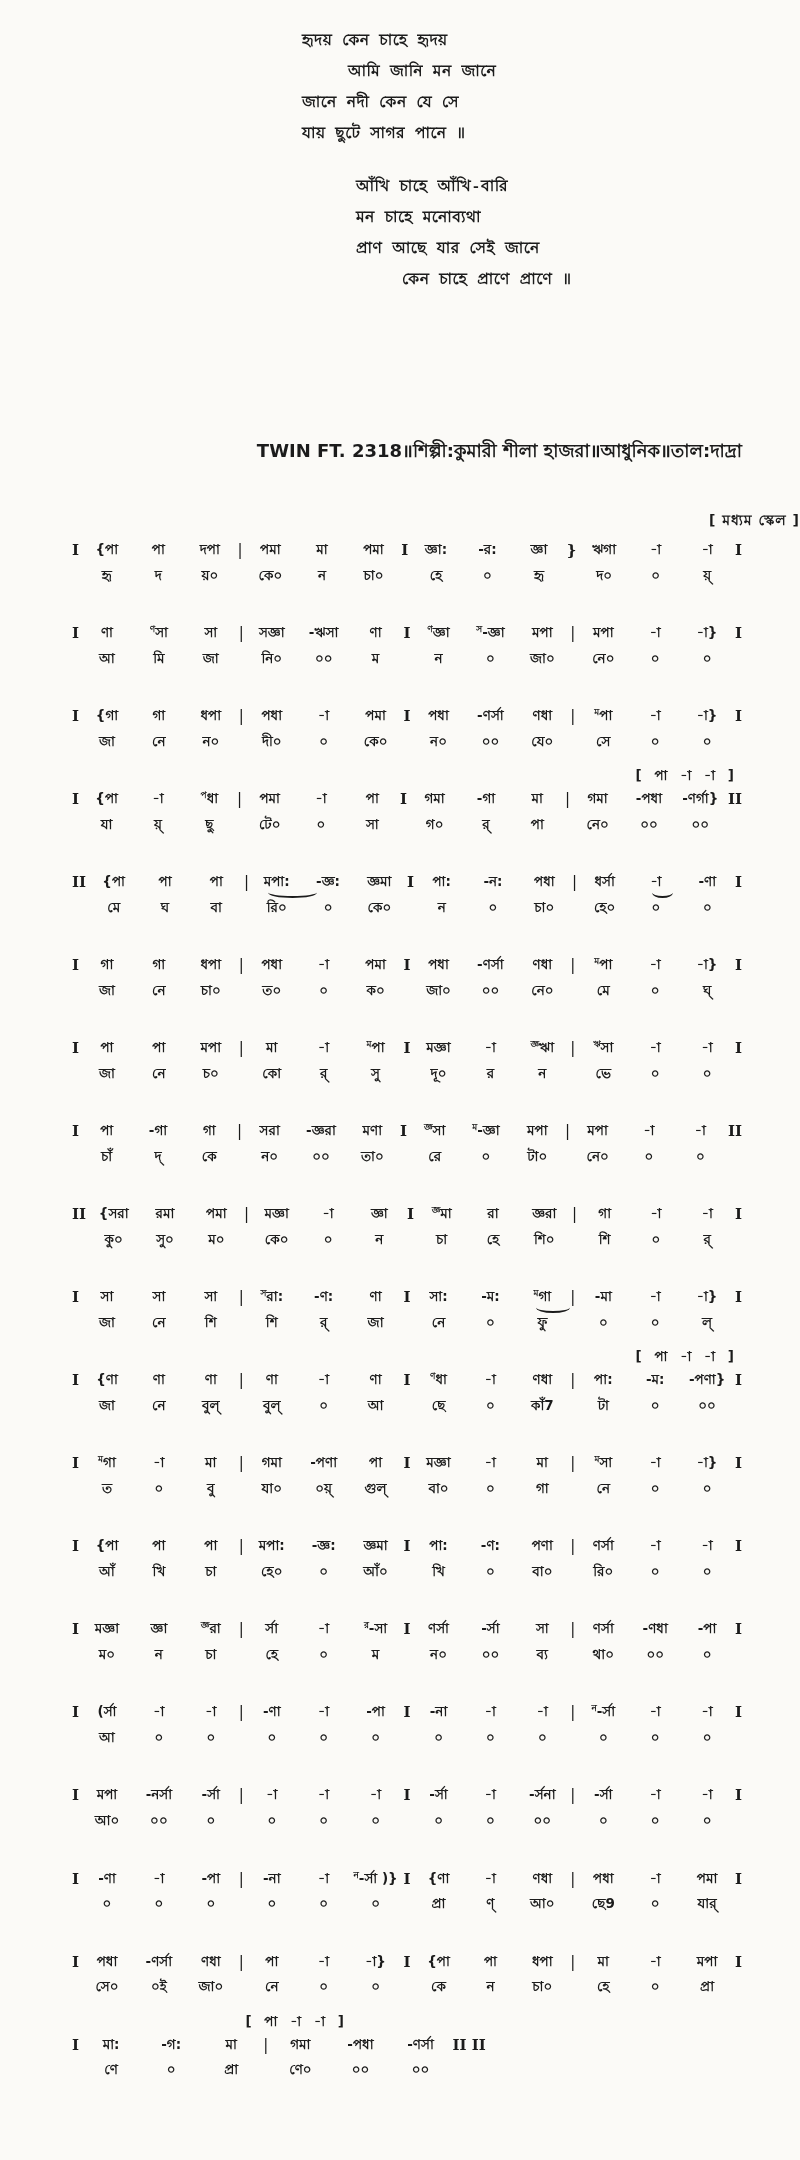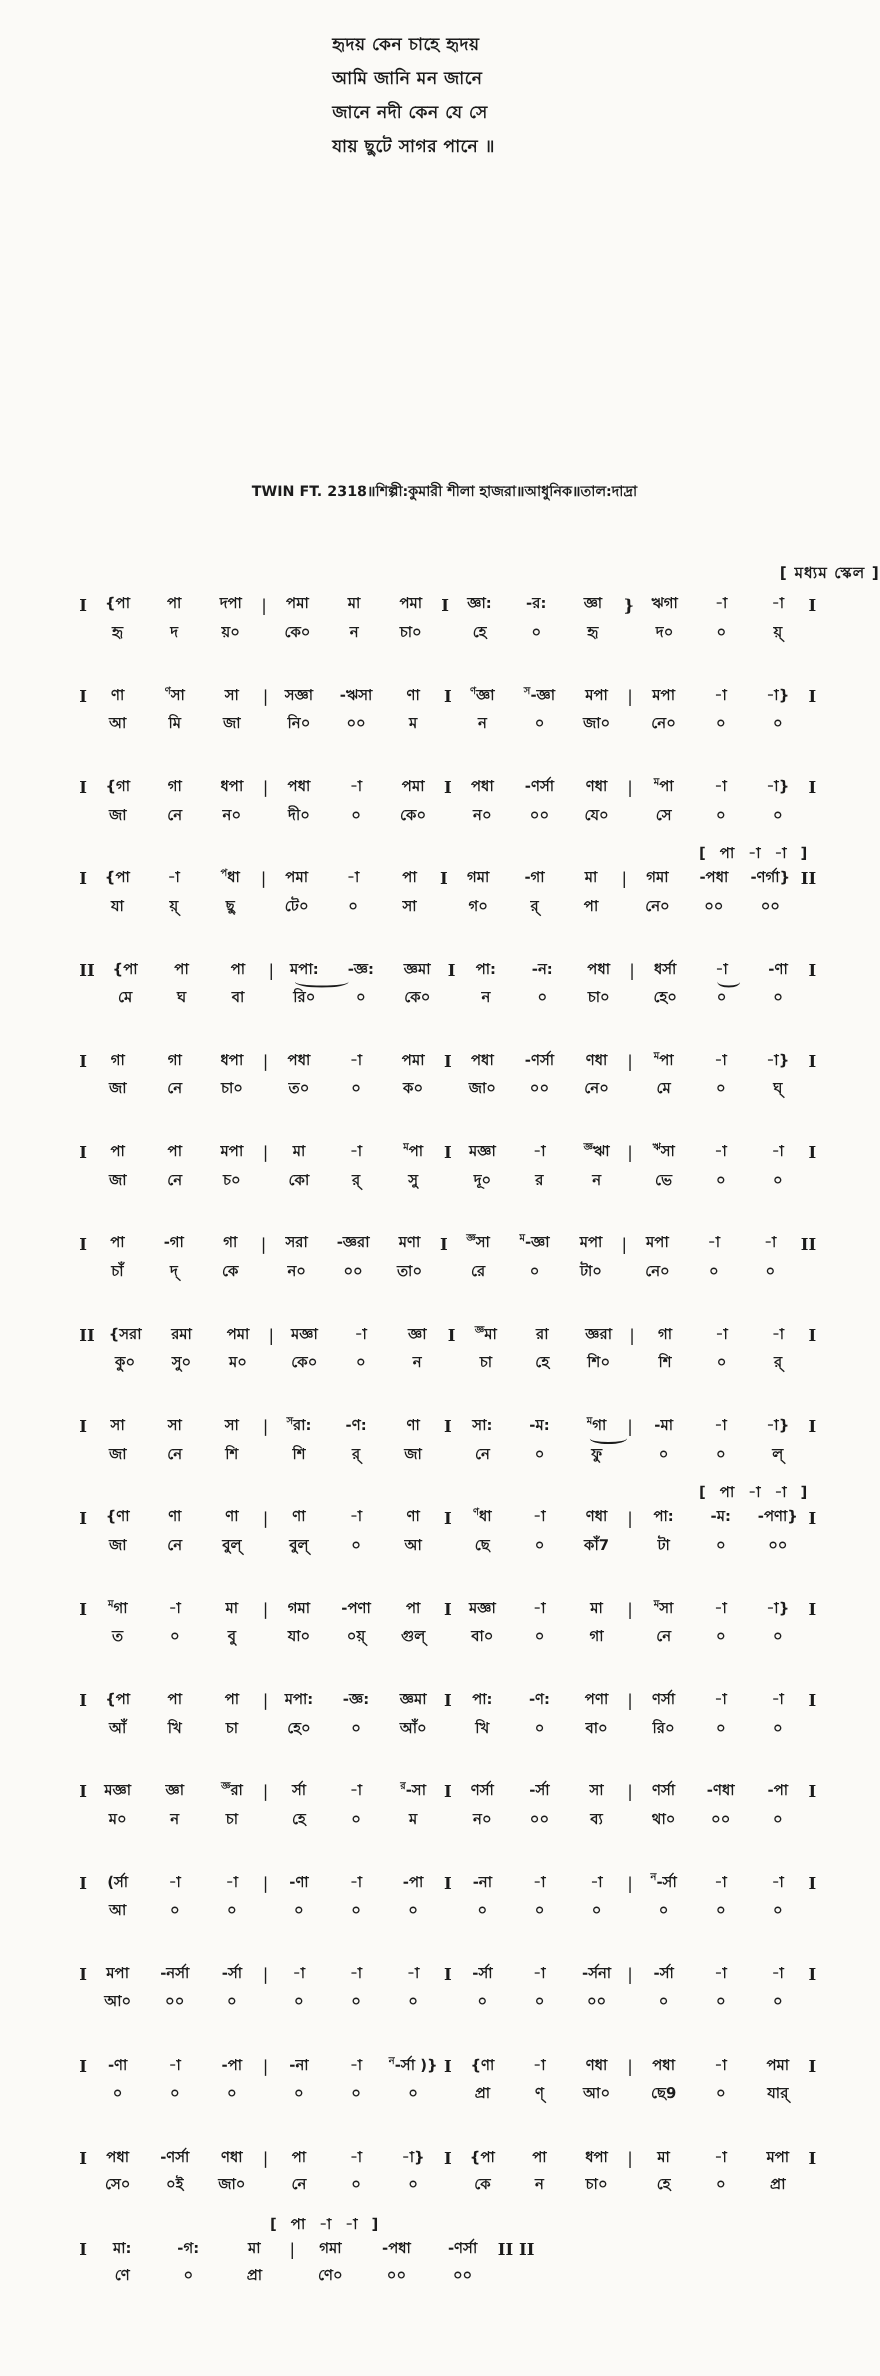--- a/index.html
+++ b/index.html
@@ -8,28 +8,28 @@
     background:#fbfaf7;
     color:#1b1b1b;
     font-family:"DejaVu Sans",sans-serif;
   }
   .page{position:relative;width:800px;height:2160px;overflow:hidden;}
 
   
   .lyrics{position:absolute;top:28px;left:302px;font-size:15.5px;font-weight:700;}
   .stanza{margin-bottom:27px;}
   .stanza-offset-1{margin-left:54px;}
-  .lyric-line{margin-bottom:5px;white-space:nowrap;letter-spacing:.5px;}
-  .ind-1{}
+  .lyric-line{margin-bottom:5px;white-space:nowrap;letter-spacing:.5px;font-family:Liberation Mono, monospace;}
+  .ind-1{margin-left:46px;}
 
   
   .header-line{
     position:absolute;top:437px;left:66px;right:58px;
-    display:flex;justify-content:center;align-items:baseline;
-    font-weight:700;font-size:13px;white-space:nowrap;
+    display:flex;justify-content:flex-end;align-items:baseline;
+    font-weight:700;font-size:18px;white-space:nowrap;
   }
 
   .scale-label{
     position:absolute;top:509px;left:0;width:100%;
     text-align:right;font-weight:700;font-size:14px;letter-spacing:1px;
   }
 
   
   .notation{position:absolute;top:542px;left:70px;right:56px;}
   .swara-line{position:relative;margin-bottom:42px;}
@@ -58,20 +58,26 @@
 
 <div class="page">
 
   <div class="lyrics">
       <div class="stanza">
         <div class="lyric-line ind-0">হৃদয় কেন চাহে হৃদয়</div>
         <div class="lyric-line ind-1">আমি জানি মন জানে</div>
         <div class="lyric-line ind-0">জানে নদী কেন যে সে</div>
         <div class="lyric-line ind-0">যায় ছুটে সাগর পানে ॥</div>
       </div>
+      <div class="stanza stanza-offset-1">
+        <div class="lyric-line ind-0">আঁখি চাহে আঁখি-বারি</div>
+        <div class="lyric-line ind-0">মন চাহে মনোব্যথা</div>
+        <div class="lyric-line ind-0">প্রাণ আছে যার সেই জানে</div>
+        <div class="lyric-line ind-1">কেন চাহে প্রাণে প্রাণে ॥</div>
+      </div>
     </div>
 
   <div class="header-line">
     <span>TWIN FT. 2318</span>
     <span>॥</span>
     <span>শিল্পী</span>
     <span>:</span>
     <span>কুমারী শীলা হাজরা</span>
     <span>॥</span>
     <span>আধুনিক</span>

